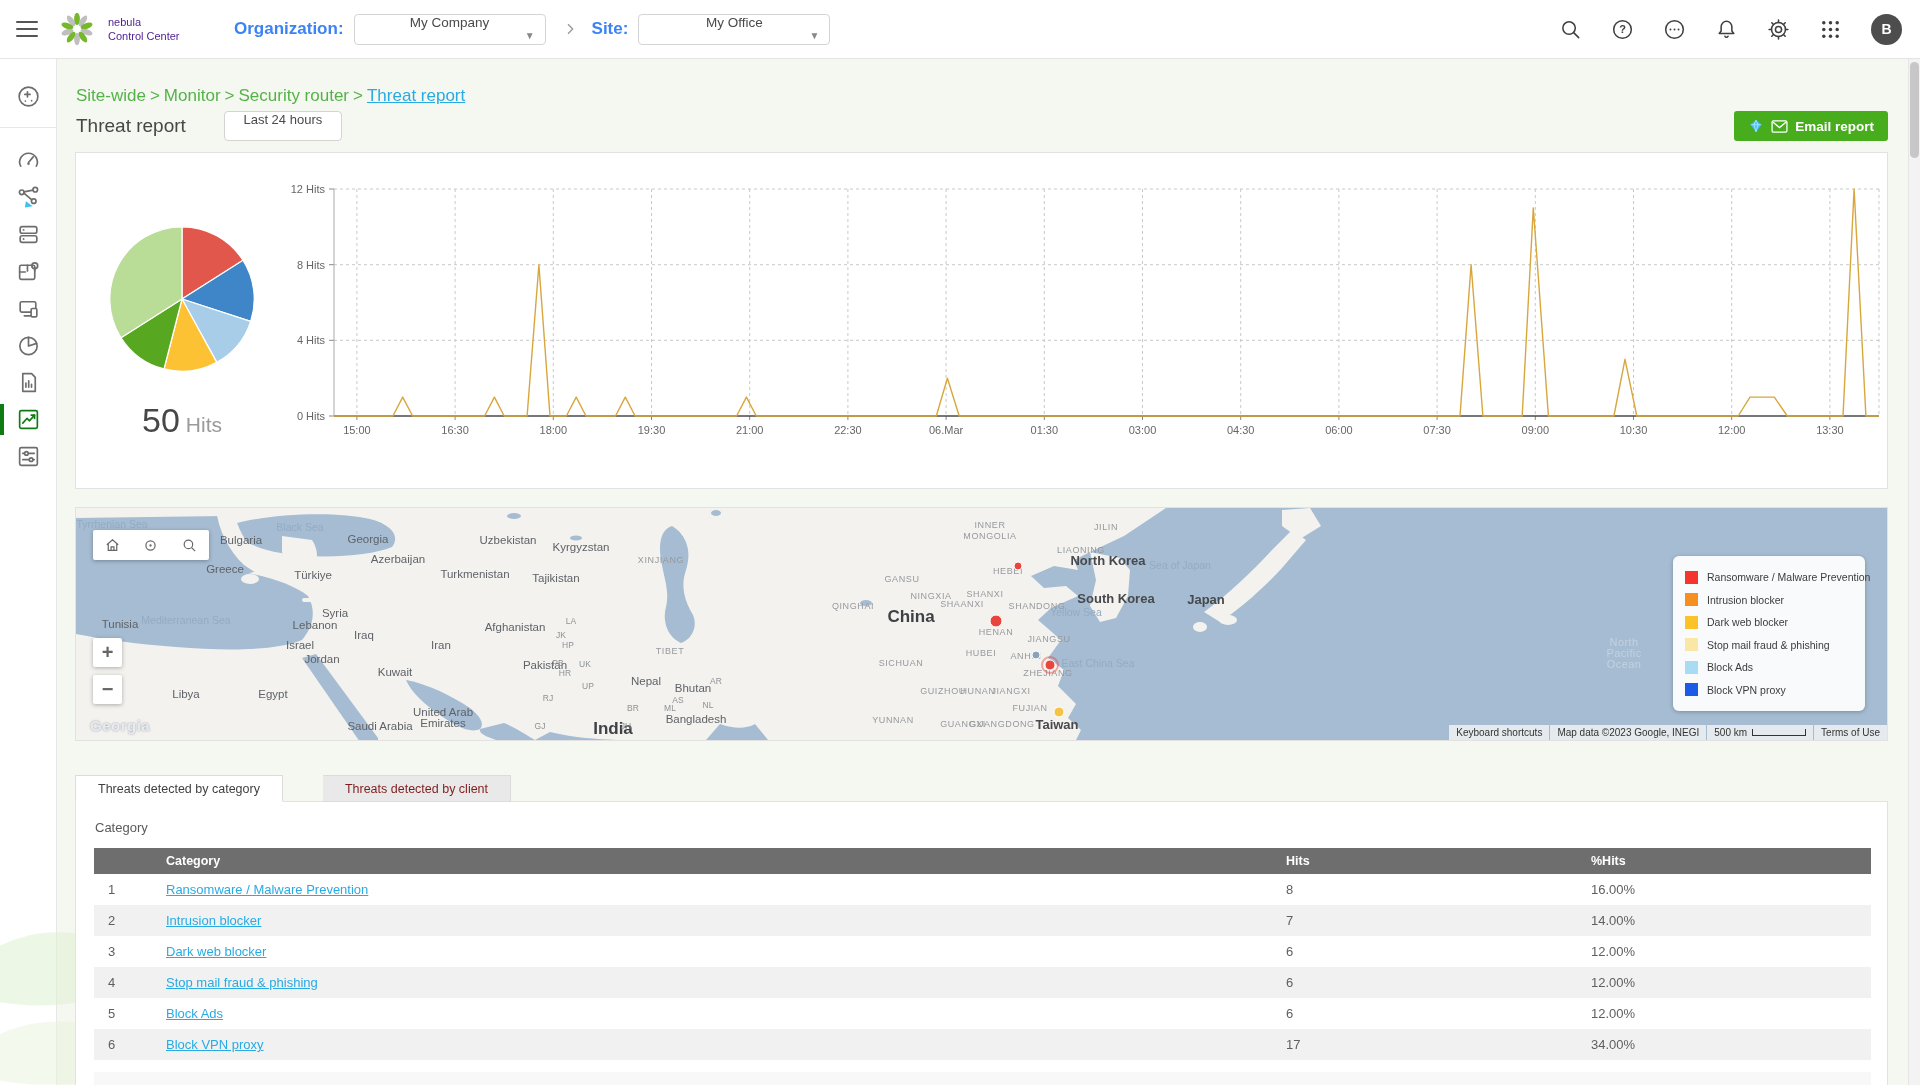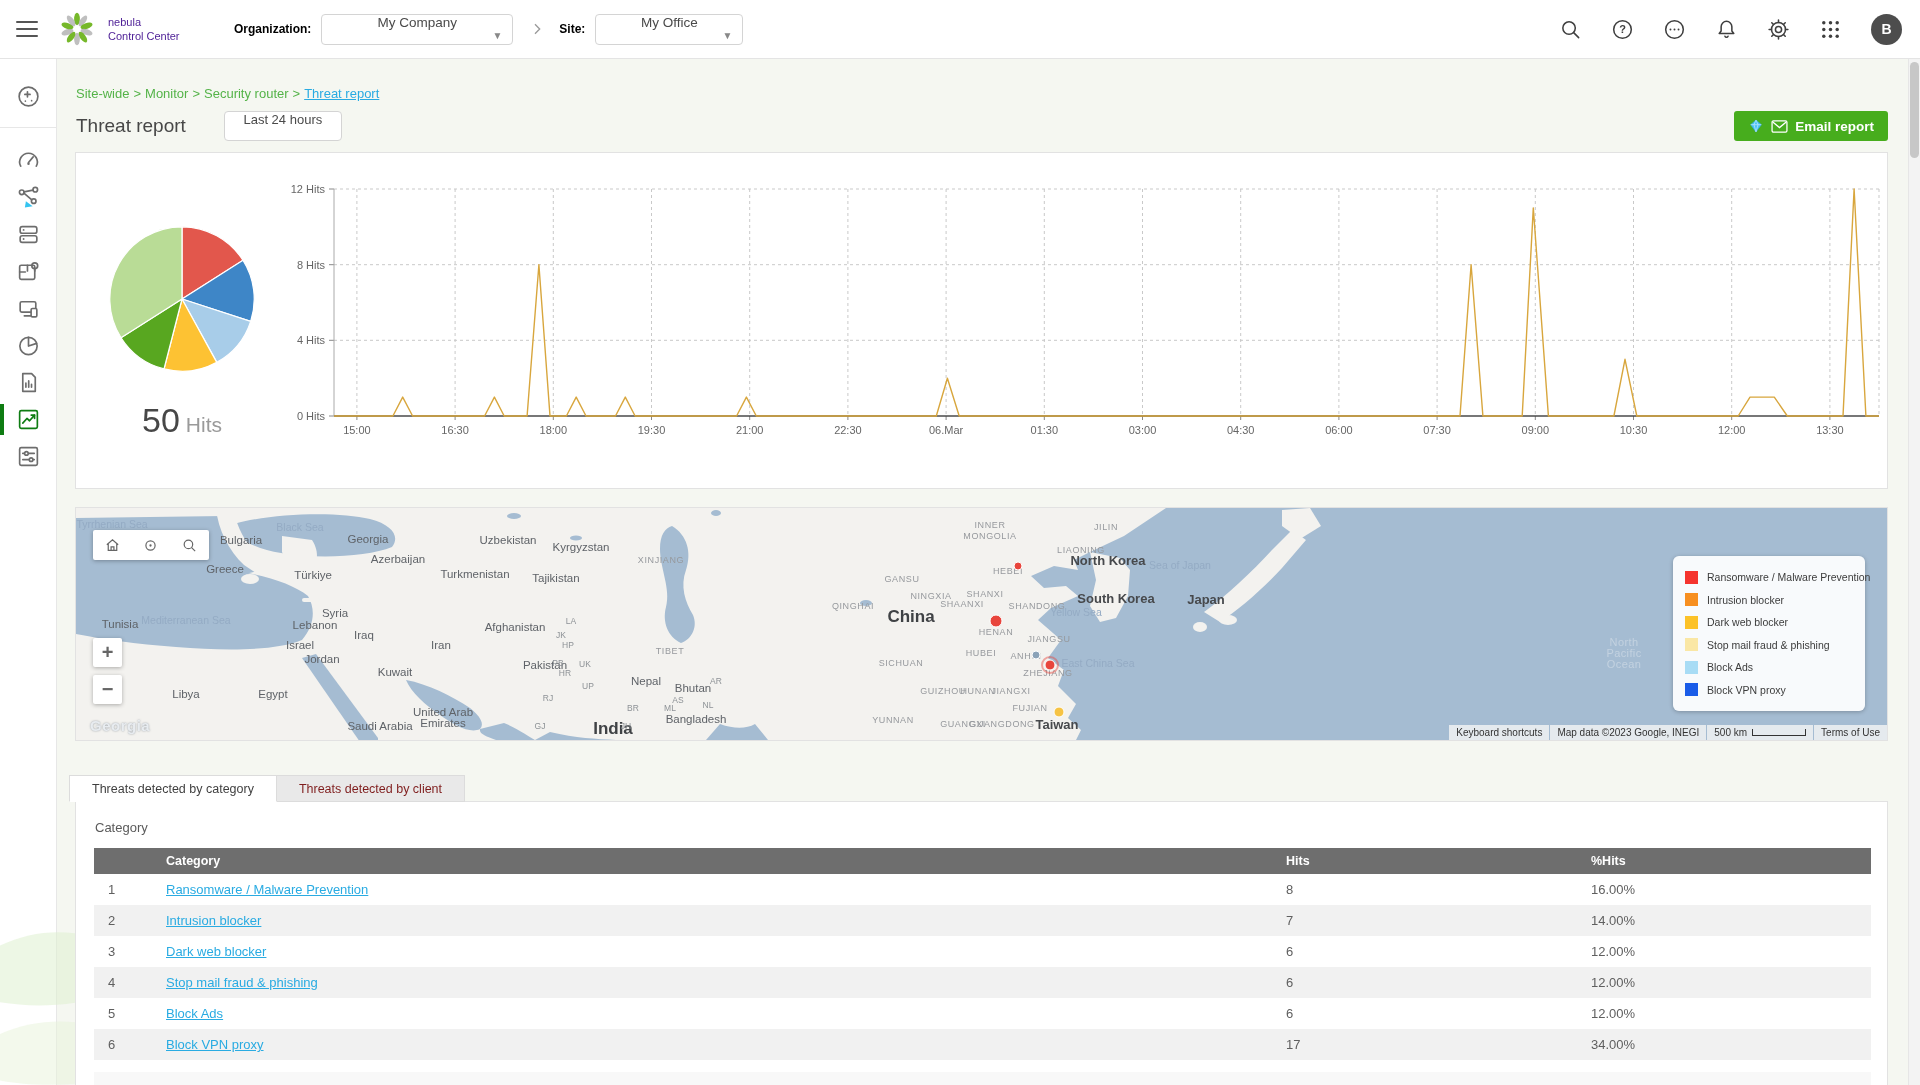--- a/index.html
+++ b/index.html
@@ -6,25 +6,25 @@
   html,body { width:1920px; height:1085px; overflow:hidden; background:#fff;
     font-family:"Liberation Sans", sans-serif; color:#4a4a4a; }
 
   
   #header { position:absolute; left:0; top:0; width:1920px; height:59px; background:#fff;
     border-bottom:1px solid #e4e4e4; display:flex; align-items:center; z-index:10; }
   .hamb { width:22px; height:16px; margin-left:16px; display:flex; flex-direction:column; justify-content:space-between; cursor:pointer; }
   .hamb span { height:2px; background:#555; border-radius:1px; }
   #logo { margin-left:18px; width:42px; height:42px; }
   .logo-text { margin-left:10px; width:92px; font-size:11px; color:#4c1d95; line-height:1.3; }
-  .hdr-label { font-size:12px; font-weight:bold; color:#000000; margin-left:34px; }
+  .hdr-label { font-size:17px; font-weight:bold; color:#3b82f6; margin-left:34px; }
   .dropdown { margin-left:10px; height:31px; background:#fff; border:1px solid #d4d4d4; border-radius:4px;
     display:flex; align-items:center; padding:0 10px; font-size:13.5px; color:#4a4a4a; cursor:pointer;flex-direction:column; }
   .dropdown .caret { margin-left:auto; padding-left:14px; color:#888; font-size:10px; }
-  .dd-org { width:192px; } .dd-site { width:148px; }
+  .dd-org { width:192px; } .dd-site { width:192px; }
   .hdr-chev { margin-left:16px; color:#9a9a9a; }
   #hdr-icons { margin-left:auto; display:flex; align-items:center; gap:29px; margin-right:18px; }
   .hdr-icon { width:23px; height:23px; color:#3f3f3f; cursor:pointer; }
   .avatar { width:31px; height:31px; border-radius:50%; background:#4d4d4d; color:#fff; font-size:14px;
     font-weight:bold; display:flex; align-items:center; justify-content:center; cursor:pointer; }
 
   
   #sidebar { position:absolute; left:0; top:59px; width:57px; bottom:0; background:#fff;
     border-right:1px solid #e7e7e7; z-index:5; }
   .sb-item { width:57px; height:37px; display:flex; align-items:center; justify-content:center;
@@ -32,21 +32,21 @@
   .sb-item.first { height:46px; margin-top:14px; }
   .sb-divider { height:1px; background:#e7e7e7; margin:8px 0 14px 0; }
   .sb-item.active { color:#0e7c12; }
   .sb-item.active::before { content:""; position:absolute; left:0; top:3px; bottom:3px; width:4px; background:#0e7c12; }
   .sb-item svg { width:25px; height:25px; }
 
   
   #content { position:absolute; left:57px; top:59px; right:12px; bottom:0; background:#f5f7f1; overflow:hidden; z-index:4; }
   .panel { position:absolute; left:18px; width:1813px; background:#fff; border:1px solid #e2e2e2; }
 
-  #breadcrumb { position:absolute; left:19px; top:27px; font-size:13px; }
+  #breadcrumb { position:absolute; left:19px; top:27px; font-size:17px; }
   #breadcrumb .bc-link { color:#54b348; text-decoration:none; cursor:pointer; }
   #breadcrumb .bc-sep { color:#54b348; margin:0 4px; }
   #breadcrumb .bc-current { color:#29abe2; text-decoration:underline; cursor:pointer; }
 
   #title-row { position:absolute; left:19px; top:50px; right:20px; height:34px; display:flex; align-items:center; }
   #page-title { font-size:19px; color:#474747; }
   #range-dd { margin-left:38px; width:118px; height:30px; font-size:13px;gap:46px; }
   #email-btn { margin-left:auto; height:30px; background:#47ad1d; border:none; border-radius:3px; color:#fff;
     font-size:13.5px; font-weight:bold; display:flex; align-items:center; gap:7px; padding:0 14px; cursor:pointer;
     font-family:"Liberation Sans", sans-serif;text-align:center; }
@@ -71,21 +71,21 @@
   #map-legend { position:absolute; right:22px; top:48px; width:192px; background:rgba(255,255,255,.92); border-radius:6px;
     box-shadow:0 1px 4px rgba(0,0,0,.25); padding:10px 12px; }
   .lg-row { display:flex; align-items:center; height:22.5px; }
   .lg-sw { width:13px; height:13px; margin-right:9px; flex:none; }
   .lg-tx { font-size:10.5px; color:#3c3c3c; white-space:nowrap; }
   #map-attrib { position:absolute; right:0; bottom:0; display:flex; align-items:center; height:15px; }
   .at-box { background:rgba(245,245,245,.8); font-size:10px; color:#333; padding:1px 7px; height:15px; display:flex; align-items:center; }
   .at-box + .at-box { margin-left:1px; }
   .scalebar { display:inline-block; width:54px; height:7px; border:1px solid #333; border-top:none; margin-left:5px; }
 
-  #tabs { position:absolute; left:12px; top:716px; display:flex; z-index:3; }
+  #tabs { position:absolute; left:18px; top:716px; display:flex; z-index:3;gap:40px; }
   .tab { height:27px; padding:0 22px; font-size:12.5px; display:flex; align-items:center; cursor:pointer;
     border:1px solid #dcdcdc; background:#e9e9e9; color:#7f1d1d; }
   .tab.active { background:#fff; border-bottom:1px solid #fff; color:#3f3f3f; margin-bottom:-1px; }
   .tab + .tab { border-left:none; }
 
   #table-panel { top:742px; height:600px; }
   #cat-label { position:absolute; left:19px; top:18px; font-size:13px; color:#5a5a5a; }
   #threat-table { position:absolute; left:18px; top:46px; width:1777px; border-collapse:collapse; font-size:13px; }
   #threat-table th { background:#6e6e6e; color:#fff; text-align:left; font-size:12.5px; height:26px; font-weight:bold; padding:0; }
   #threat-table td { height:31px; padding:0; color:#5f5f5f; }

